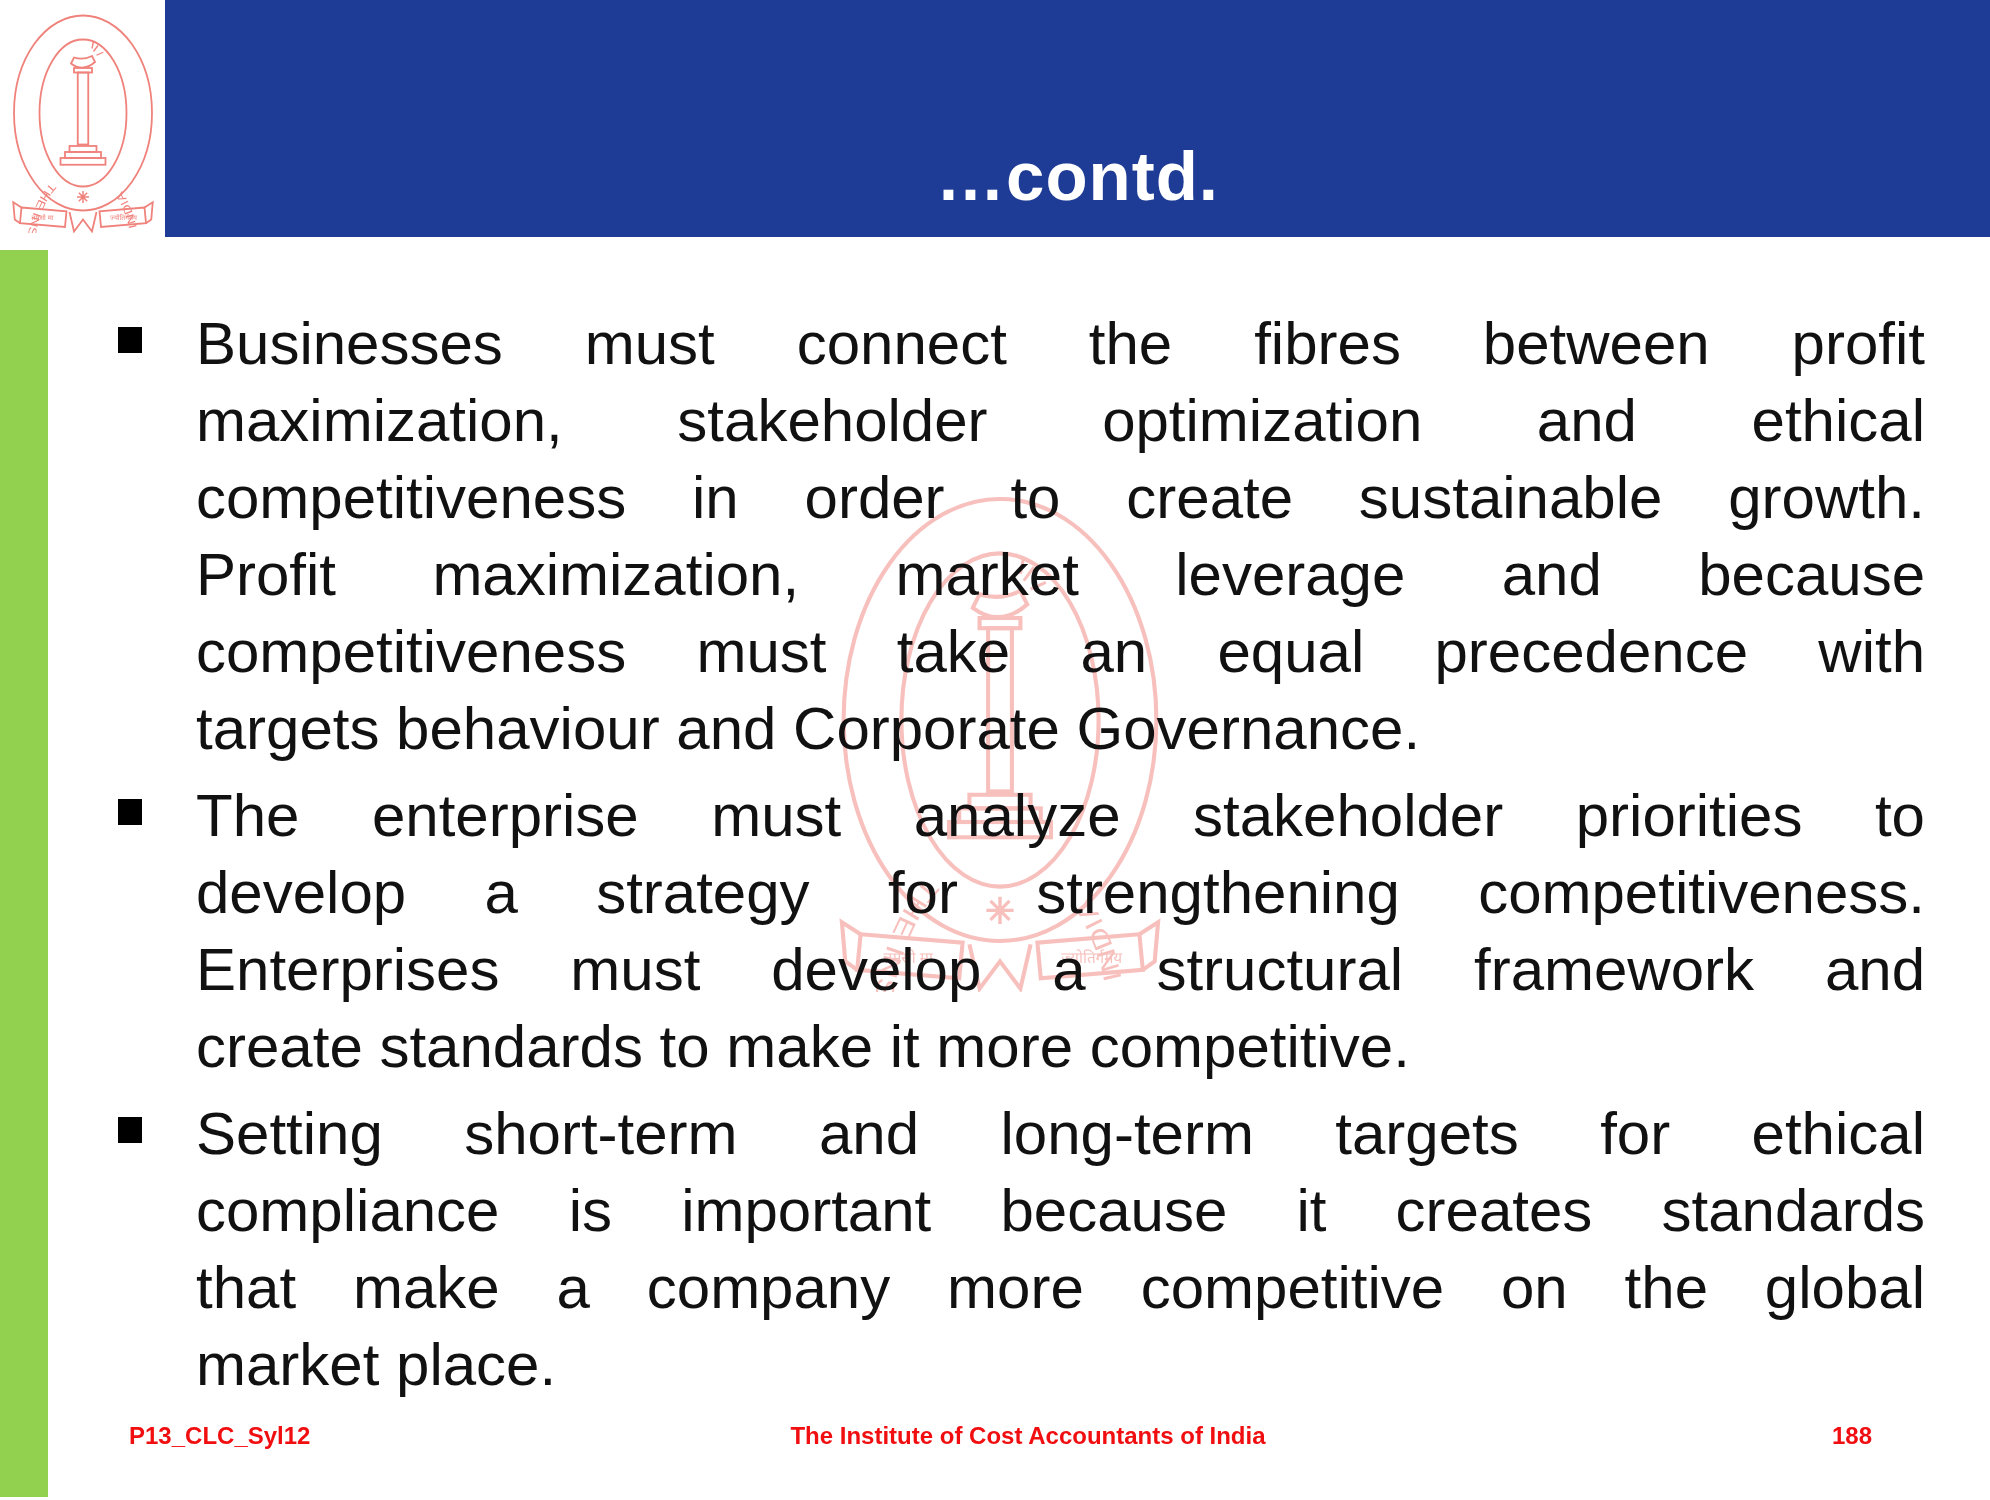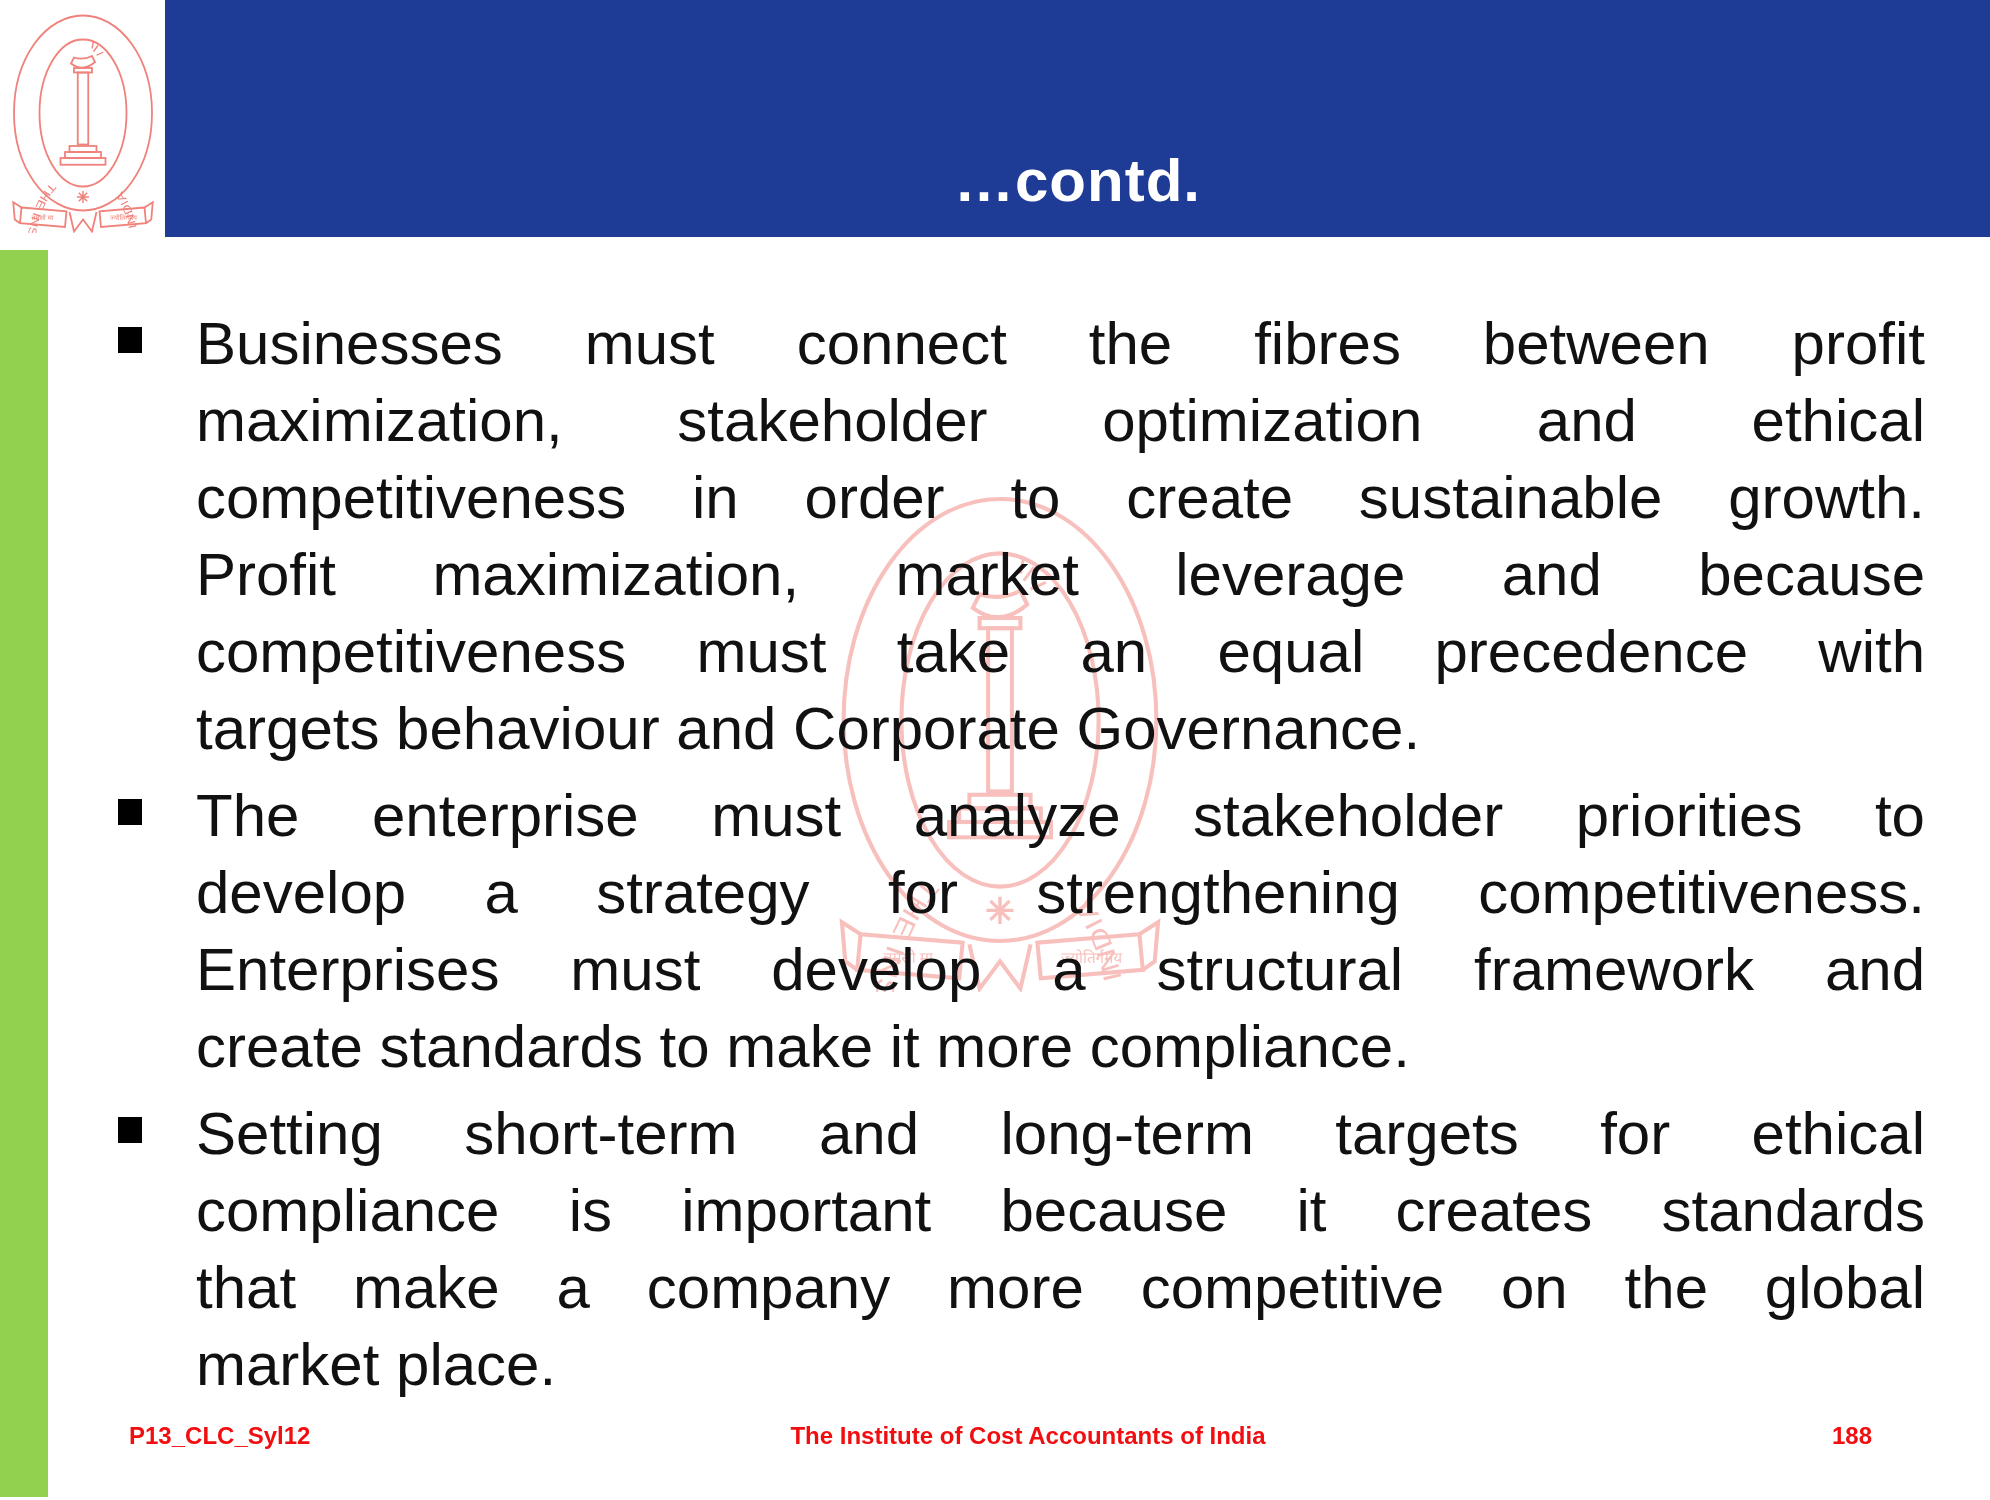--- a/index.html
+++ b/index.html
@@ -22,21 +22,21 @@
     background:#ffffff;z-index:5;
   }
   .logo-col svg{position:absolute;left:8px;top:8px;}
   .header-bar{
     position:absolute;left:165px;top:0;right:0;height:237px;
     background:var(--header-blue,#1E3C96);
     display:flex;justify-content:center;align-items:flex-end;
     z-index:4;
   }
   .page-title{
-    color:#ffffff;font-weight:bold;font-size:60px;
+    color:#ffffff;font-weight:bold;font-size:69px;
     line-height:1;padding-bottom:26px;letter-spacing:1px;
   }
   
   .green-stripe{
     position:absolute;left:0;top:238px;bottom:3px;width:48px;
     background:var(--stripe-green,#92D050);z-index:3;
   }
   
   .watermark{
     position:absolute;left:830px;top:482px;opacity:0.5;z-index:1;
@@ -136,21 +136,21 @@
         <div class="bline">competitiveness must take an equal precedence with</div>
         <div class="bline last">targets behaviour and Corporate Governance.</div>
       </div>
     </div>
     <div class="bullet-item">
       <div class="bullet-marker"></div>
       <div class="bullet-lines">
         <div class="bline">The enterprise must analyze stakeholder priorities to</div>
         <div class="bline">develop a strategy for strengthening competitiveness.</div>
         <div class="bline">Enterprises must develop a structural framework and</div>
-        <div class="bline last">create standards to make it more compliance.</div>
+        <div class="bline last">create standards to make it more competitive.</div>
       </div>
     </div>
     <div class="bullet-item">
       <div class="bullet-marker"></div>
       <div class="bullet-lines">
         <div class="bline">Setting short-term and long-term targets for ethical</div>
         <div class="bline">compliance is important because it creates standards</div>
         <div class="bline">that make a company more competitive on the global</div>
         <div class="bline last">market place.</div>
       </div>

